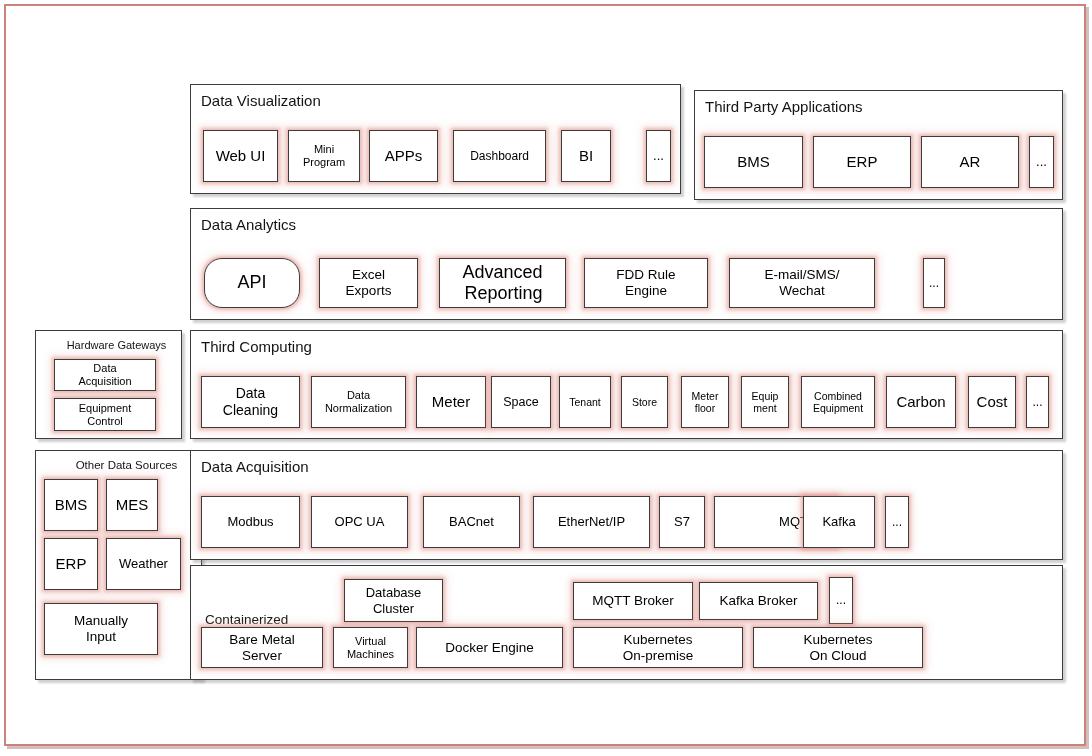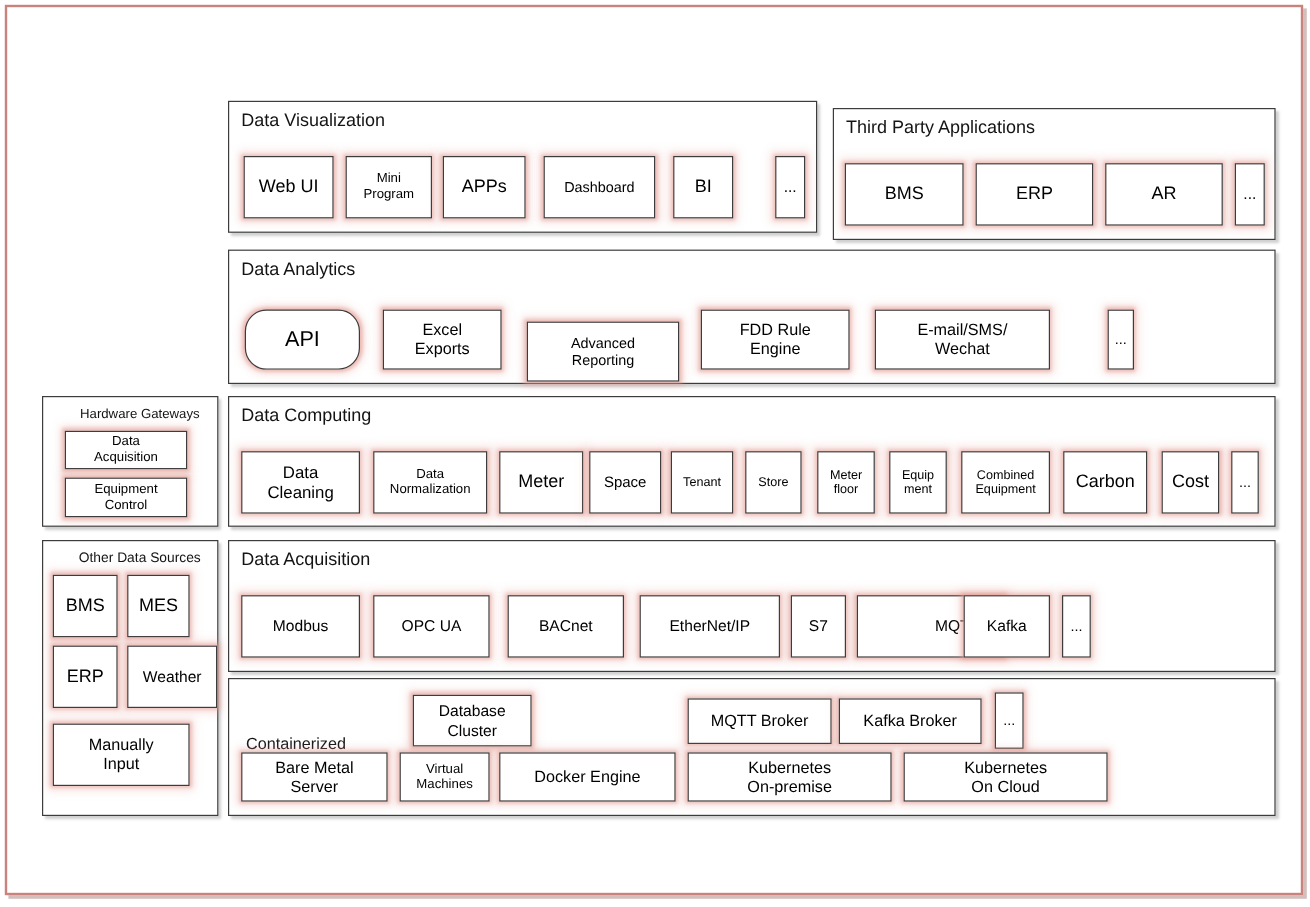--- a/index.html
+++ b/index.html
@@ -53,59 +53,59 @@
     <div class="node" style="left:118px;top:45px;width:96px;height:50px;font-size:15px;">ERP</div>
     <div class="node" style="left:226px;top:45px;width:96px;height:50px;font-size:15px;">AR</div>
     <div class="node" style="left:334px;top:45px;width:23px;height:50px;font-size:13px;">...</div>
   </div>
 
   <div class="section" style="left:190px;top:208px;width:871px;height:110px;">
     <span class="section-title">Data Analytics</span>
     <div class="node" style="left:13px;top:49px;width:94px;height:48px;font-size:18px;border-radius:18px;">API</div>
     <div class="node" style="left:128px;top:49px;width:97px;height:48px;font-size:13.5px;">Excel
 Exports</div>
-    <div class="node" style="left:248px;top:59px;width:125px;height:48px;font-size:12px;">Advanced
+    <div class="node" style="left:248px;top:49px;width:125px;height:48px;font-size:18px;text-align:right;">Advanced
 Reporting</div>
     <div class="node" style="left:393px;top:49px;width:122px;height:48px;font-size:13.5px;">FDD Rule
 Engine</div>
     <div class="node" style="left:538px;top:49px;width:144px;height:48px;font-size:13.5px;">E-mail/SMS/
 Wechat</div>
     <div class="node" style="left:732px;top:49px;width:20px;height:48px;font-size:12px;">...</div>
   </div>
 
   <div class="section" style="left:35px;top:330px;width:145px;height:107px;">
     <span class="section-title centered" style="top:8px;font-size:11px;">Hardware Gateways</span>
     <div class="node" style="left:18px;top:28px;width:100px;height:30px;font-size:11px;">Data
 Acquisition</div>
     <div class="node" style="left:18px;top:67px;width:100px;height:31px;font-size:11px;">Equipment
 Control</div>
   </div>
 
   <div class="section" style="left:190px;top:330px;width:871px;height:107px;">
-    <span class="section-title">Data Computing</span>
+    <span class="section-title">Third Computing</span>
     <div class="node" style="left:10px;top:45px;width:97px;height:50px;font-size:14px;">Data
 Cleaning</div>
     <div class="node" style="left:120px;top:45px;width:93px;height:50px;font-size:11px;">Data
 Normalization</div>
     <div class="node" style="left:225px;top:45px;width:68px;height:50px;font-size:15px;">Meter</div>
     <div class="node" style="left:300px;top:45px;width:58px;height:50px;font-size:12.5px;">Space</div>
     <div class="node" style="left:368px;top:45px;width:50px;height:50px;font-size:10.5px;">Tenant</div>
     <div class="node" style="left:430px;top:45px;width:45px;height:50px;font-size:10.5px;">Store</div>
     <div class="node" style="left:490px;top:45px;width:46px;height:50px;font-size:10.5px;">Meter
 floor</div>
     <div class="node" style="left:550px;top:45px;width:46px;height:50px;font-size:10.5px;">Equip
 ment</div>
     <div class="node" style="left:610px;top:45px;width:72px;height:50px;font-size:10.5px;">Combined
 Equipment</div>
     <div class="node" style="left:695px;top:45px;width:68px;height:50px;font-size:15px;">Carbon</div>
     <div class="node" style="left:777px;top:45px;width:46px;height:50px;font-size:15px;">Cost</div>
     <div class="node" style="left:835px;top:45px;width:21px;height:50px;font-size:12px;">...</div>
   </div>
 
-  <div class="section" style="left:35px;top:450px;width:145px;height:228px;">
+  <div class="section" style="left:35px;top:450px;width:145px;height:228px;padding-left:20px;">
     <span class="section-title centered" style="top:7px;font-size:11.5px;">Other Data Sources</span>
     <div class="node" style="left:8px;top:28px;width:52px;height:50px;font-size:15px;">BMS</div>
     <div class="node" style="left:70px;top:28px;width:50px;height:50px;font-size:15px;">MES</div>
     <div class="node" style="left:8px;top:87px;width:52px;height:50px;font-size:15px;">ERP</div>
     <div class="node" style="left:70px;top:87px;width:73px;height:50px;font-size:13px;">Weather</div>
     <div class="node" style="left:8px;top:152px;width:112px;height:50px;font-size:13.5px;">Manually
 Input</div>
   </div>
 
   <div class="section" style="left:190px;top:450px;width:871px;height:108px;">

